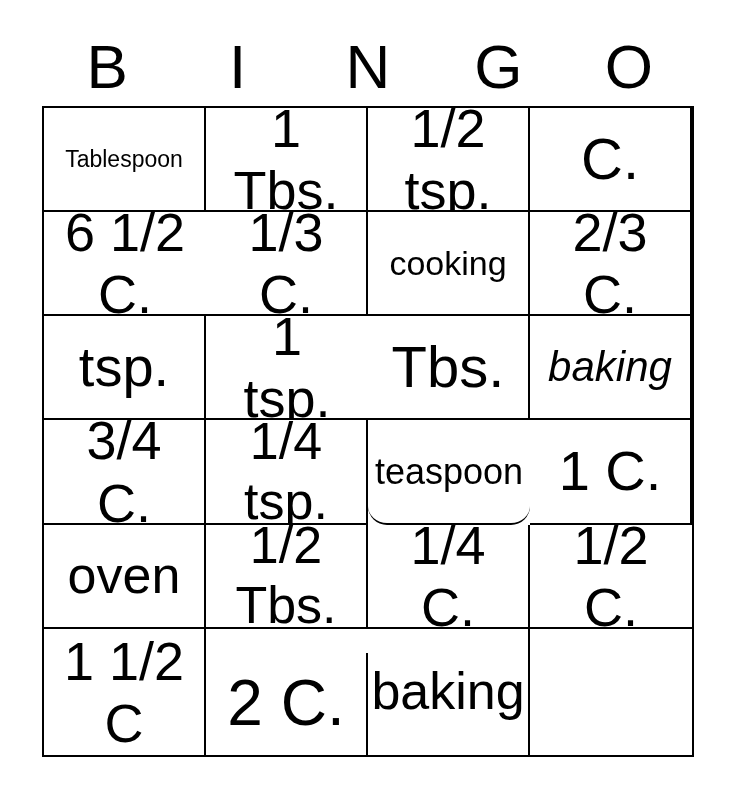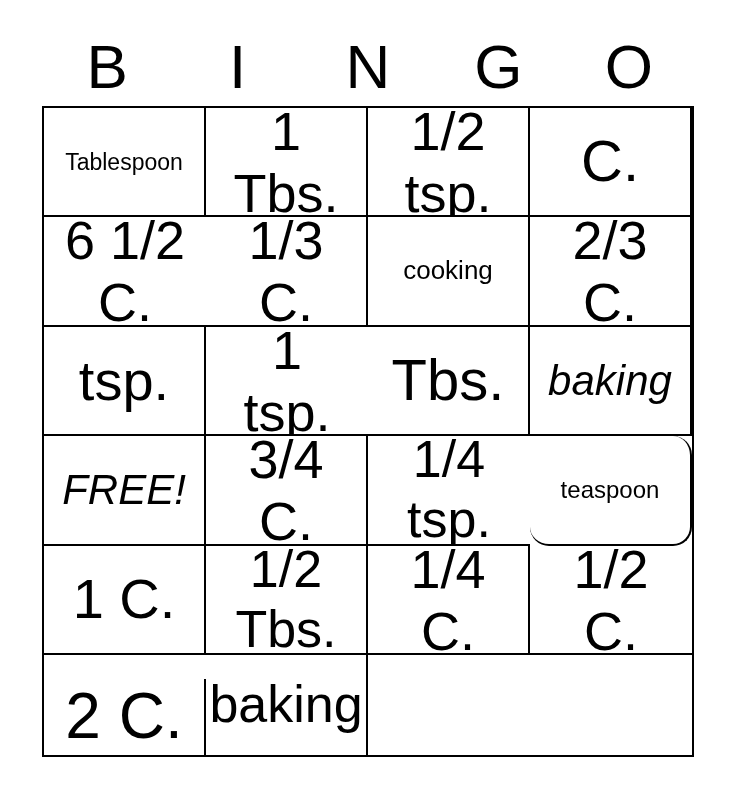--- a/index.html
+++ b/index.html
@@ -51,22 +51,22 @@
     text-align: center;
     white-space: pre-line;
     line-height: 1.15;
     overflow: hidden;
     padding: 1px;
   }
   .cell:nth-child(5n) { border-right: none; }
   .cell:nth-child(n+21) { border-bottom: none; }
 
   .fs23 { font-size: 23px; }
-  .fs28 { font-size: 24px; border-radius: 19px; }
-  .fs34 { font-size: 26px; }
+  .fs28 { font-size: 36px; border-radius: 19px; }
+  .fs34 { font-size: 34px; }
   .fs42 { font-size: 42px; font-style: italic; }
   .fs48 { font-size: 64px; margin-top: 24px; }
   .fs52 { font-size: 52px; }
   .fs54 { font-size: 54px; }
   .fs56 { font-size: 56px; }
   .fs58 { font-size: 58px; }
 </style>
 </head>
 <body>
 
@@ -92,30 +92,32 @@
 C.</div>
   <div class="cell fs34">cooking</div>
   <div class="cell fs54">2/3
 C.</div>
   <div class="cell fs56">tsp.</div>
   <div class="cell fs54">1
 tsp.</div>
 
   <div class="cell fs58">Tbs.</div>
   <div class="cell fs42">baking</div>
-  <div class="cell fs42">FREE!</div>
   <div class="cell fs54">3/4
 C.</div>
   <div class="cell fs52">1/4
 tsp.</div>
 
   <div class="cell fs28">teaspoon</div>
   <div class="cell fs56">1 C.</div>
+  <div class="cell fs52">oven</div>
   <div class="cell fs52">1/2
 Tbs.</div>
 
   <div class="cell fs54">1/4
 C.</div>
   <div class="cell fs54">1/2
 C.</div>
+  <div class="cell fs54">1 1/2
+C</div>
   <div class="cell fs48">2 C.</div>
   <div class="cell fs52">baking</div>
 </div>
 
 </body></html>

